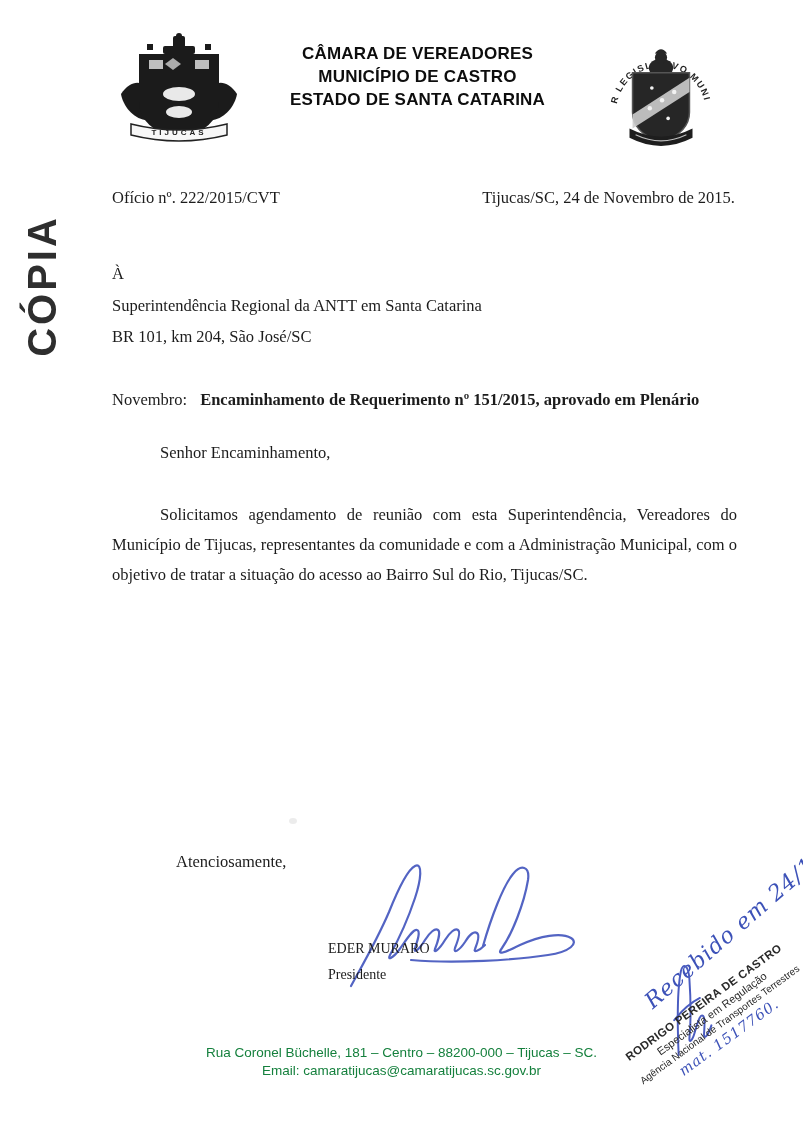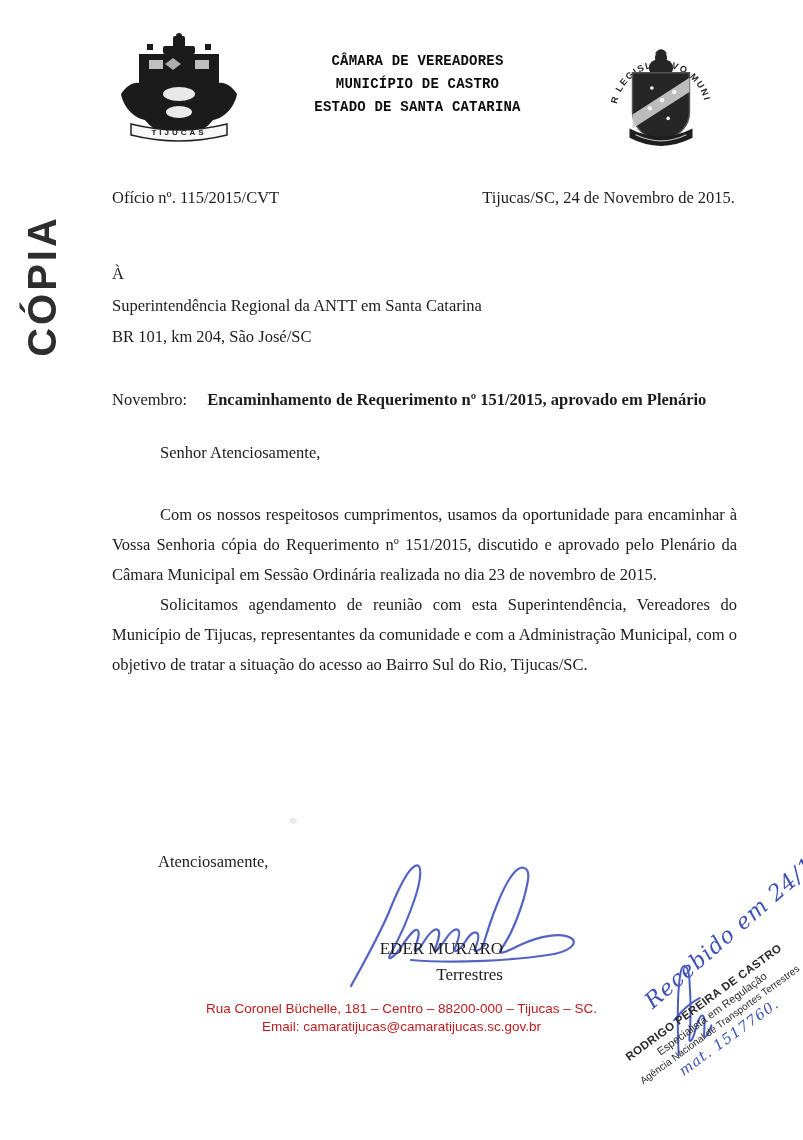--- a/index.html
+++ b/index.html
@@ -11,48 +11,48 @@
   
   .copy-stamp{
     position:absolute;left:-52px;top:262px;width:188px;height:48px;
     transform:rotate(-90deg);
     font-family:"Liberation Sans",sans-serif;font-size:40px;font-weight:600;
     letter-spacing:3px;color:#2e2e2e;text-align:center;line-height:48px;
   }
   
   .crest-left{position:absolute;left:118px;top:32px;width:122px;height:118px;}
   .org-block{
-    position:absolute;left:250px;top:50px;width:335px;text-align:center;
-    font-family:Liberation Mono, monospace;font-weight:bold;
-    font-size:14px;line-height:23px;color:#0d0d0d;letter-spacing:.2px;
+    position:absolute;left:250px;top:42px;width:335px;text-align:center;
+    font-family:Liberation Sans, sans-serif;font-weight:bold;
+    font-size:17px;line-height:23px;color:#0d0d0d;letter-spacing:.2px;
   }
   .emblem-right{position:absolute;left:605px;top:27px;width:112px;height:126px;}
   
   .ref-row{
     position:absolute;left:112px;right:68px;top:188px;
     display:flex;justify-content:space-between;font-size:16.5px;
   }
   .recipient{position:absolute;left:112px;top:258px;font-size:16.5px;line-height:31.5px;}
   .subject{position:absolute;left:112px;top:390px;font-size:16.5px;}
-  .subject b{margin-left:20px;}
+  .subject b{margin-left:13px;}
   .salutation{position:absolute;left:160px;top:443px;font-size:16.5px;}
   .body-text{
     position:absolute;left:112px;width:625px;top:500px;
     font-size:16.5px;line-height:30px;text-align:justify;text-align-last:left;
   }
   .body-text p{margin:0;text-indent:48px;}
   .body-text p.gap{margin-top:25px;}
-  .closing{position:absolute;left:158px;top:852px;font-size:16.5px;font-family:Liberation Serif, serif;}
+  .closing{position:absolute;left:176px;top:852px;font-size:16.5px;font-family:Liberation Serif, serif;}
   .signature-svg{position:absolute;left:333px;top:856px;width:250px;height:135px;}
-  .signer{position:absolute;left:328px;top:936px;width:175px;text-align:right;
-    font-size:17px;line-height:26px;}
+  .signer{position:absolute;left:328px;top:936px;width:175px;text-align:left;
+    font-size:14px;line-height:26px;}
   
   .footer{
-    position:absolute;left:0;right:0;top:1000px;text-align:center;
-    font-family:"Liberation Sans",sans-serif;font-size:13.5px;line-height:18px;color:#b91c1c;
+    position:absolute;left:0;right:0;top:1044px;text-align:center;
+    font-family:"Liberation Sans",sans-serif;font-size:13.5px;line-height:18px;color:#15803d;
   }
   
   .ink{color:#3d52b8;}
   .received-note{
     position:absolute;left:616px;top:906px;width:260px;
     transform:rotate(-41deg);
     font-family:"DejaVu Serif",serif;font-style:italic;
     font-size:22px;letter-spacing:1px;white-space:nowrap;
   }
   .received-sign-svg{position:absolute;left:648px;top:952px;width:74px;height:112px;
@@ -130,55 +130,54 @@
       <circle cx="56" cy="72" r="2.2"></circle>
       <circle cx="68" cy="64" r="2.2"></circle>
       <circle cx="62" cy="90" r="1.8"></circle>
       <circle cx="46" cy="60" r="1.8"></circle>
     </g>
     <path d="M24,100 Q55,116 86,100 L86,109 Q55,125 24,109 Z" fill="#1e1e1e"></path>
     <path d="M30,106 Q55,118 80,106" stroke="#bdbdbd" stroke-width="1.2" fill="none"></path>
   </svg>
 
   <div class="ref-row">
-    <span>Ofício nº. 115/2015/CVT</span>
+    <span>Ofício nº. 222/2015/CVT</span>
     <span>Tijucas/SC, 24 de Novembro de 2015.</span>
   </div>
 
   <div class="recipient">
     <div>À</div>
     <div>Superintendência Regional da ANTT em Santa Catarina</div>
     <div>BR 101, km 204, São José/SC</div>
   </div>
 
   <div class="subject">
     <span>Novembro:</span><b>Encaminhamento de Requerimento nº 151/2015, aprovado em Plenário</b>
   </div>
 
-  <div class="salutation">Senhor Atenciosamente,</div>
+  <div class="salutation">Senhor Encaminhamento,</div>
 
   <div class="body-text">
-    <p>Com os nossos respeitosos cumprimentos, usamos da oportunidade para encaminhar à Vossa Senhoria cópia do Requerimento nº 151/2015, discutido e aprovado pelo Plenário da Câmara Municipal em Sessão Ordinária realizada no dia 23 de novembro de 2015.</p>
     <p>Solicitamos agendamento de reunião com esta Superintendência, Vereadores do Município de Tijucas, representantes da comunidade e com a Administração Municipal, com o objetivo de tratar a situação do acesso ao Bairro Sul do Rio, Tijucas/SC.</p>
   </div>
 
   <div class="artifact-dot"></div>
 
   <div class="closing">Atenciosamente,</div>
 
   <svg class="signature-svg" viewBox="0 0 250 135">
     <g fill="none" stroke="#4a5cc0" stroke-width="2.2" stroke-linecap="round" opacity=".95">
       <path d="M18,130 C30,108 44,84 56,56 C64,36 74,14 82,10 C90,6 88,24 82,42 C74,66 62,90 57,99 C54,105 60,102 66,94 C74,83 80,73 84,74 C88,75 84,86 82,92 C80,98 86,94 92,84 C97,76 102,72 105,74 C108,76 104,88 102,93 C100,98 106,94 112,84 C117,76 122,72 125,74 C128,76 124,87 122,92 C120,98 126,95 132,86 C137,78 141,75 144,77 C147,79 144,88 142,93 C140,97 146,95 152,89"></path>
       <path d="M150,90 C158,62 170,30 180,18 C188,8 197,10 195,24 C191,48 179,78 169,92 C163,100 171,97 187,89 C207,80 228,76 238,82 C246,87 237,96 215,99 C182,104 122,108 78,104"></path>
     </g>
   </svg>
 
   <div class="signer">
     <div>EDER MURARO</div>
-    <div>Terrestres</div>
+    <div>Presidente</div>
   </div>
 
   <div class="footer">
     <div>Rua Coronel Büchelle, 181 – Centro – 88200-000 – Tijucas – SC.</div>
     <div>Email: camaratijucas@camaratijucas.sc.gov.br</div>
   </div>
 
   <div class="received-note ink">Recebido em 24/11/15</div>
 
   <svg class="received-sign-svg" viewBox="0 0 90 112">

